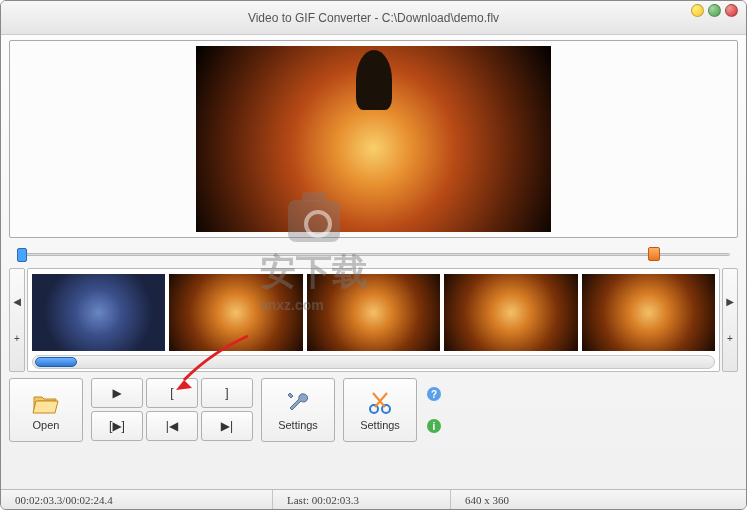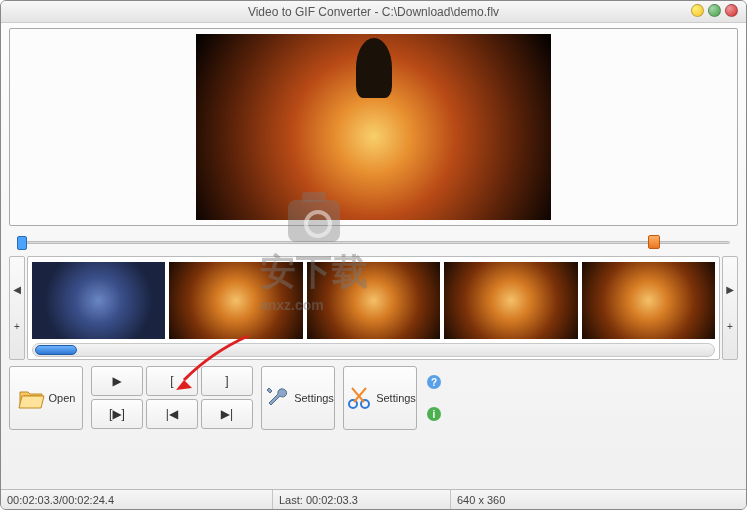--- a/index.html
+++ b/index.html
@@ -1,18 +1,18 @@
 <!DOCTYPE html>
 <html><head>
 <meta charset="utf-8">
 <style>
 * { box-sizing: border-box; margin: 0; padding: 0; }
 body { font-family: Arial, sans-serif; font-size: 11px; background: #fff; width: 747px; height: 510px; overflow: hidden; }
 .window { width: 747px; height: 510px; border: 1px solid #888; border-radius: 6px; overflow: hidden; background: linear-gradient(#fdfdfd,#f0f0f0); display: flex; flex-direction: column; }
-.titlebar { height: 22px; background: linear-gradient(#f8f8f8,#e4e4e4); border-bottom: 1px solid #ccc; display: flex; align-items: center; justify-content: center; position: relative; font-size: 12px; color: #555; }
+.titlebar { height: 34px; background: linear-gradient(#f8f8f8,#e4e4e4); border-bottom: 1px solid #ccc; display: flex; align-items: center; justify-content: center; position: relative; font-size: 12px; color: #555; }
 .window-controls { position: absolute; right: 8px; top: 3px; display: flex; gap: 4px; }
 .wbtn { width: 13px; height: 13px; border-radius: 50%; border: 1px solid rgba(0,0,0,.25); }
 .wbtn.min { background: radial-gradient(circle at 30% 30%, #fff176,#fbc02d); }
 .wbtn.max { background: radial-gradient(circle at 30% 30%, #a5d6a7,#43a047); }
 .wbtn.close { background: radial-gradient(circle at 30% 30%, #ef9a9a,#d32f2f); }
 .content { flex: 1; display: flex; flex-direction: column; padding: 0; }
 .preview-area { height: 198px; margin: 5px 8px 0 8px; border: 1px solid #aaa; border-radius: 2px; background: #fcfcfc; display: flex; align-items: center; justify-content: center; }
 .video-frame { width: 355px; height: 186px; background: #000; position: relative; overflow: hidden; }
 .flame { position: absolute; inset: 0; background: radial-gradient(circle at 50% 55%, #f8cf6c 0%, #e89030 18%, #b84a16 40%, #5a2209 70%, #000 100%); }
 .silhouette { position: absolute; left: 50%; top: 4px; transform: translateX(-50%); width: 36px; height: 60px; background: #1a1108; border-radius: 50% 50% 20% 20%; }
@@ -26,29 +26,29 @@
 .thumbs { flex: 1; display: flex; gap: 4px; }
 .thumb { flex: 1; background: #000; position: relative; overflow: hidden; }
 .thumb .tflame { position: absolute; inset: 0; background: radial-gradient(circle at 50% 50%, #f4c068 0%, #d67c24 25%, #7a3108 60%, #1a0a02 100%); }
 .thumb.selected { outline: 2px solid #4a6fbf; outline-offset: -2px; }
 .thumb.selected::before { content: ""; position: absolute; inset: 0; background: repeating-linear-gradient(45deg, rgba(60,90,180,.55) 0 2px, transparent 2px 4px); }
 .hscroll { height: 14px; margin-top: 4px; background: linear-gradient(#f4f4f4,#e2e2e2); border: 1px solid #c8c8c8; border-radius: 7px; position: relative; }
 .hscroll .knob { position: absolute; left: 2px; top: 1px; width: 42px; height: 10px; background: linear-gradient(#6fb3ff,#2f77d3); border: 1px solid #1f5faa; border-radius: 6px; }
 .annot-arrow { position: absolute; left: 172px; top: 332px; width: 80px; height: 60px; pointer-events: none; }
 .toolbar { margin: 6px 8px 4px 8px; display: flex; gap: 8px; align-items: stretch; height: 64px; }
 .btn { border: 1px solid #b0b0b0; border-radius: 3px; background: linear-gradient(#fdfdfd,#efefef); display: flex; align-items: center; justify-content: center; cursor: pointer; }
-.big-btn { width: 74px; display: flex; gap: 2px; font-size: 11px; color: #333; }
+.big-btn { width: 74px; display: flex; flex-direction: column; gap: 2px; font-size: 11px; color: #333; }
 .big-btn .ic { width: 30px; height: 28px; display: flex; align-items: center; justify-content: center; }
 .playgrid { display: grid; grid-template-columns: repeat(3, 52px); grid-template-rows: repeat(2, 30px); gap: 3px; }
 .playgrid .btn { font-size: 12px; font-family: "Segoe UI Symbol", Arial; color: #333; }
 .helpcol { width: 18px; display: flex; flex-direction: column; justify-content: space-around; align-items: center; }
 .hicon { width: 14px; height: 14px; border-radius: 50%; background: #5aa0e8; display: flex; align-items: center; justify-content: center; color: #fff; font-size: 10px; font-weight: bold; cursor: pointer; }
 .hicon.i { background: #4cb050; }
 .statusbar { height: 20px; border-top: 1px solid #bbb; background: linear-gradient(#f6f6f6,#e8e8e8); display: flex; font-size: 11px; color: #444; }
-.statusbar .cell { border-right: 1px solid #c4c4c4; padding: 3px 6px; display: flex; align-items: center; }
+.statusbar .cell { border-right: 1px solid #c4c4c4; padding: 3px 14px; display: flex; align-items: center; font-family: Liberation Serif, serif; }
 .watermark { position: absolute; left: 260px; top: 200px; color: rgba(120,120,120,.45); font-size: 36px; font-weight: bold; pointer-events: none; display: flex; align-items: center; gap: 6px; font-family: Arial; flex-direction: column; }
 .watermark .cam { width: 52px; height: 42px; background: rgba(120,120,120,.38); border-radius: 8px; position: relative; }
 .watermark .cam::before { content:""; position:absolute; top:-8px; left:14px; width:24px; height:10px; background: rgba(120,120,120,.38); border-radius: 3px; }
 .watermark .cam::after { content:""; position:absolute; top:10px; left:16px; width:20px; height:20px; border: 4px solid rgba(255,255,255,.5); border-radius: 50%; }
 .watermark .sub { font-size: 14px; }
 </style>
 </head>
 <body>
 
 <div class="window">

